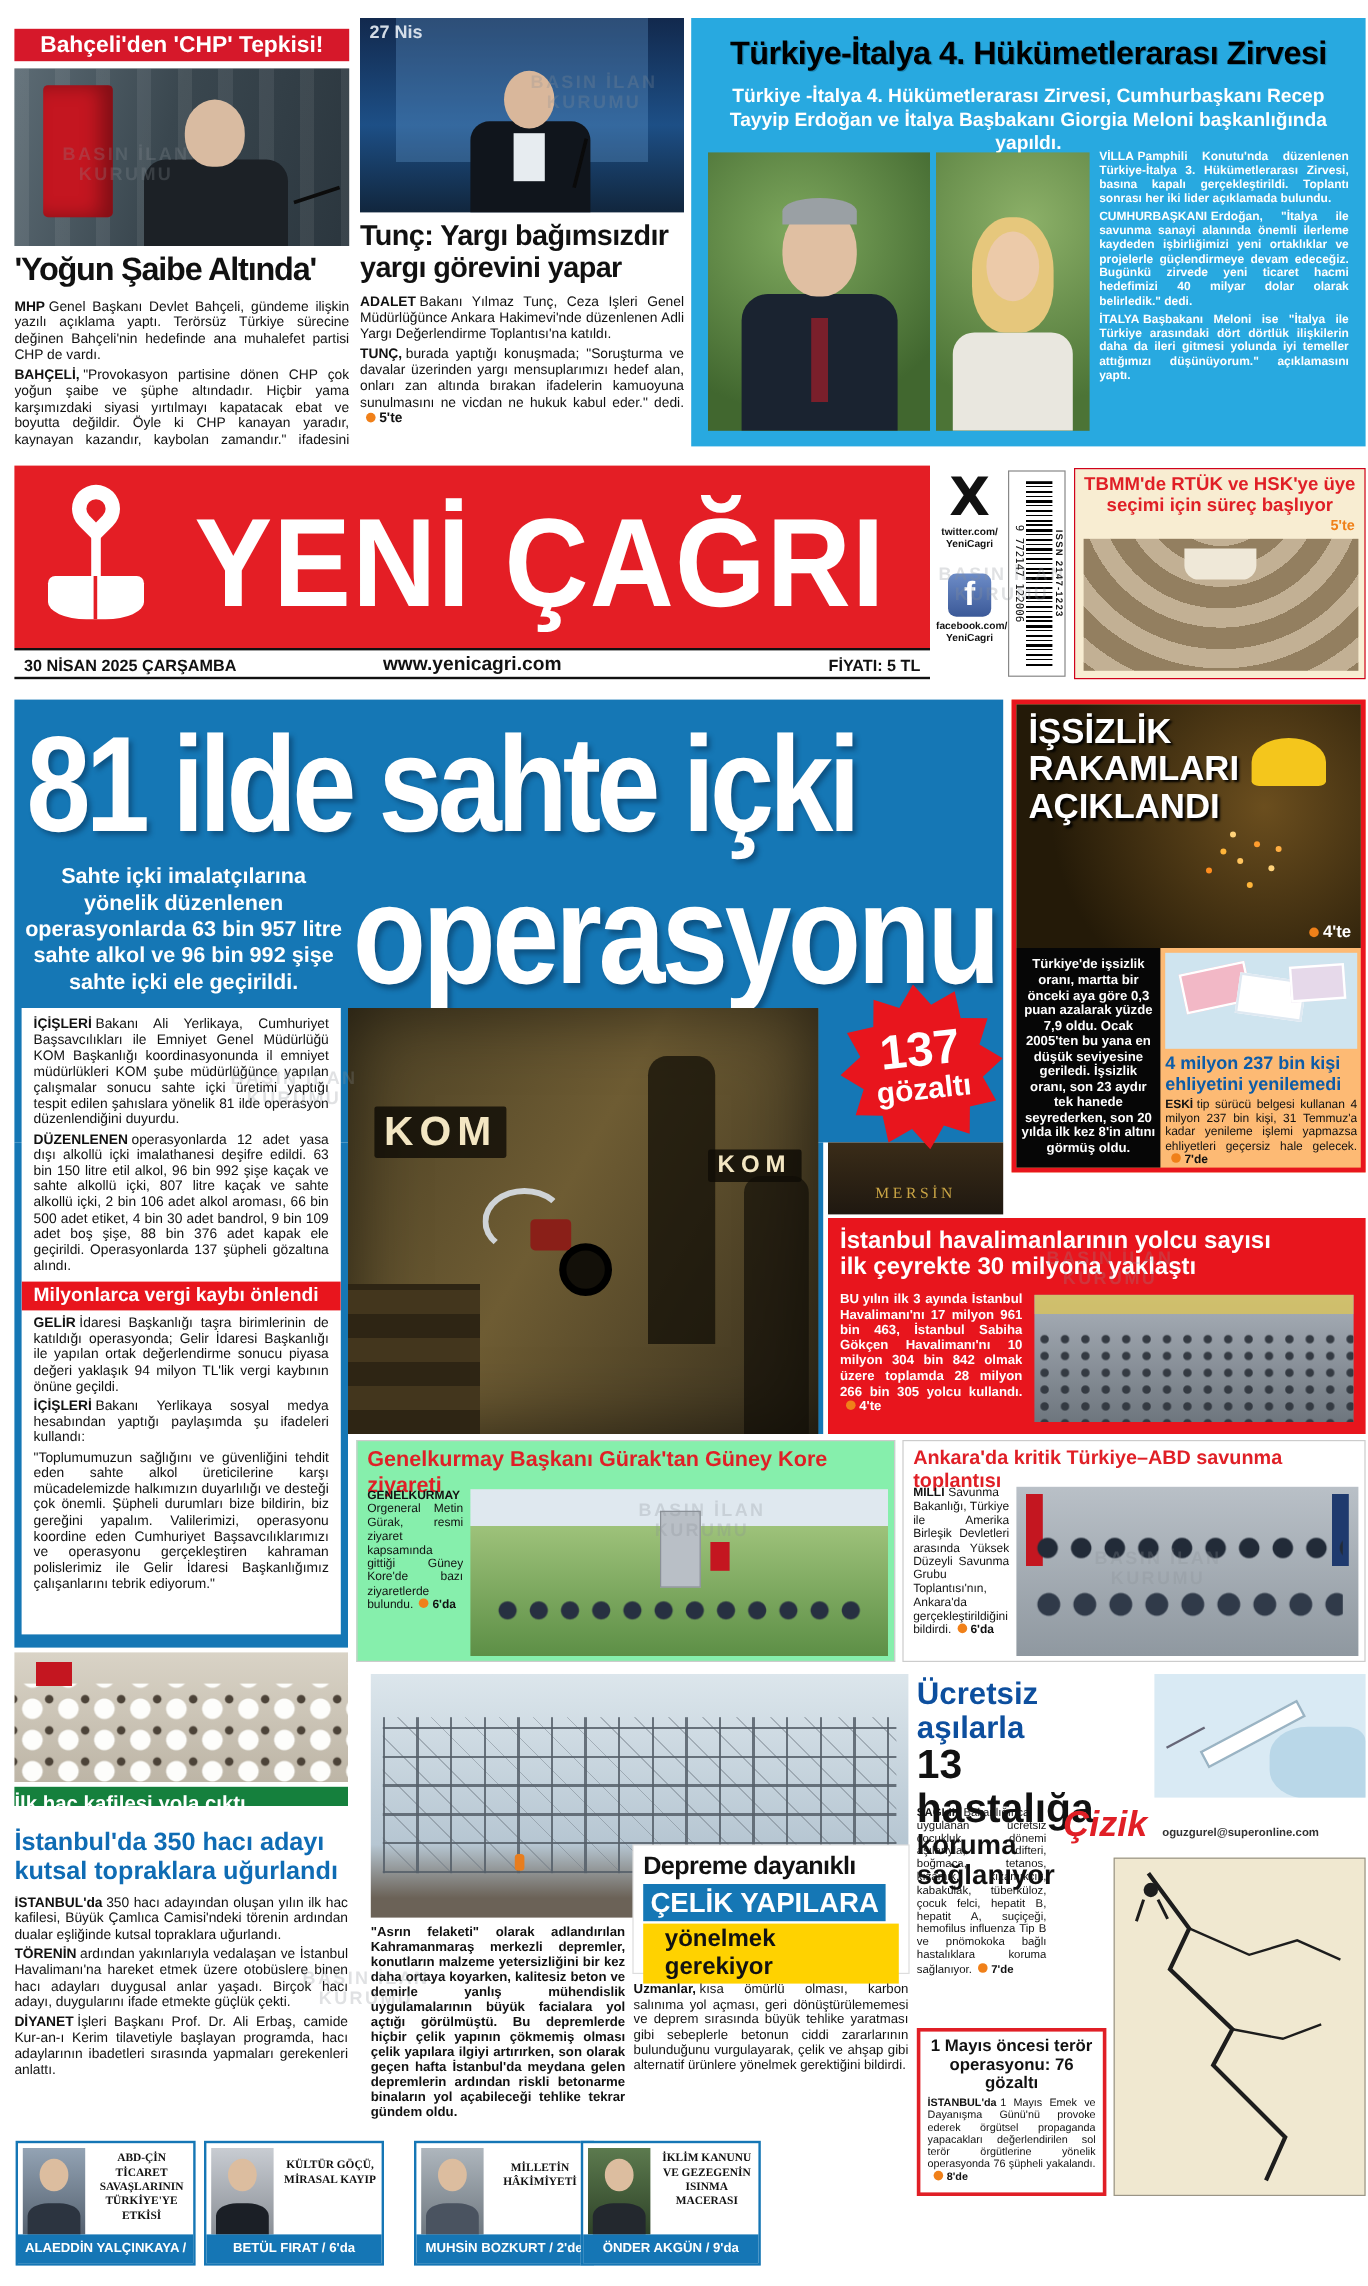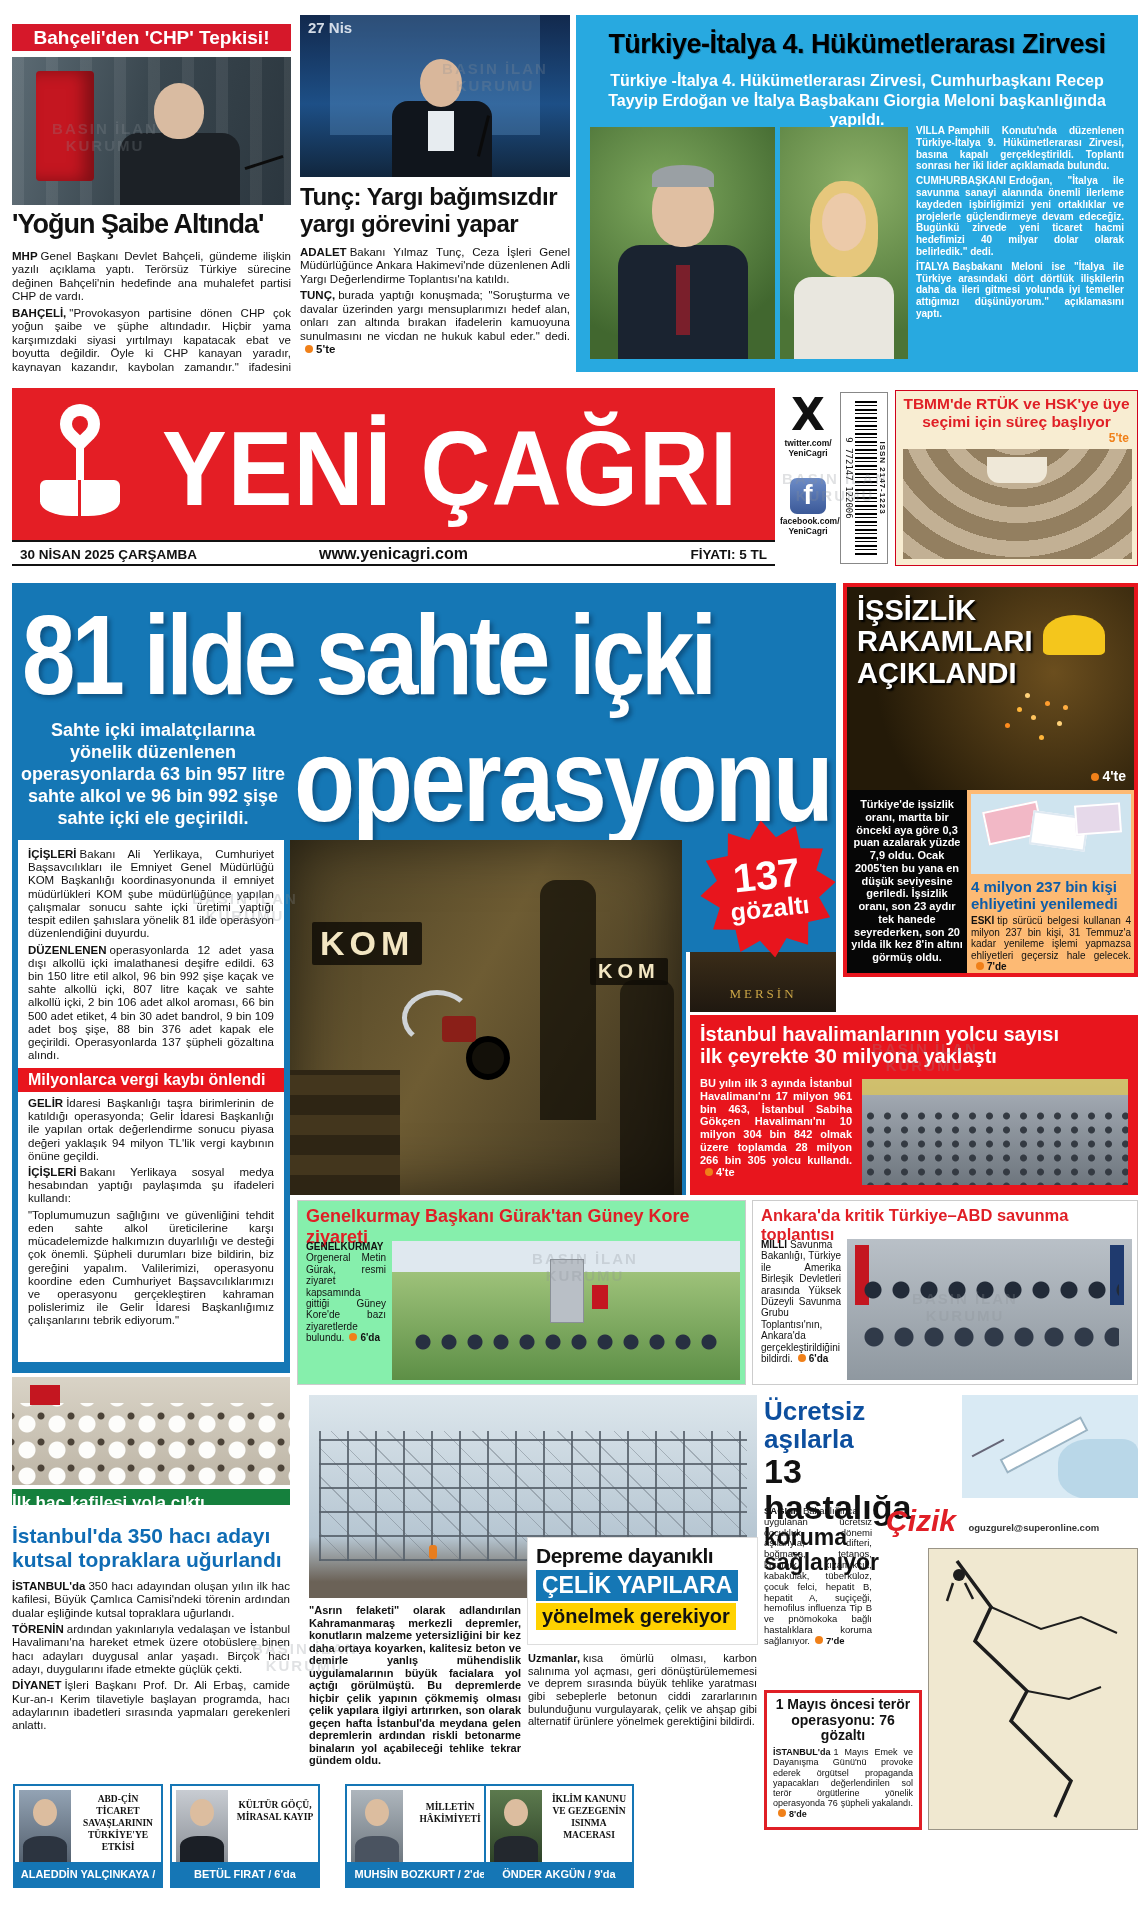--- a/index.html
+++ b/index.html
@@ -67,21 +67,21 @@
       <div class="abs" style="left:86px;top:138px;width:14px;height:70px;background:#7a1f2b"></div>
       <div class="abs" style="left:62px;top:44px;width:62px;height:76px;background:#e0bfa2;border-radius:50% 50% 46% 46%"></div>
       <div class="abs" style="left:62px;top:38px;width:62px;height:22px;background:#9aa0a4;border-radius:50% 50% 0 0"></div>
     </div>
     <div class="abs photo" style="left:204px;top:112px;width:128px;height:232px;background:radial-gradient(circle at 60% 25%,#8cb068,#4c7436 80%)">
       <div class="abs" style="left:14px;top:150px;width:100px;height:82px;background:#e9e7df;border-radius:18px 18px 0 0"></div>
       <div class="abs" style="left:30px;top:54px;width:68px;height:96px;background:#e6c77c;border-radius:46% 46% 40% 40%"></div>
       <div class="abs" style="left:42px;top:66px;width:44px;height:58px;background:#eccaa9;border-radius:50%"></div>
     </div>
     <div class="abs just" style="left:340px;top:110px;width:208px;height:238px;color:#fff;font-weight:700;font-size:10px;line-height:1.18;overflow:hidden">
-      <p><b class="ld">VİLLA</b><span>Pamphili Konutu'nda düzenlenen Türkiye-İtalya 9. Hükümetlerarası Zirvesi, basına kapalı gerçekleştirildi. Toplantı sonrası her iki lider açıklamada bulundu.</span></p>
+      <p><b class="ld">VİLLA</b><span>Pamphili Konutu'nda düzenlenen Türkiye-İtalya 3. Hükümetlerarası Zirvesi, basına kapalı gerçekleştirildi. Toplantı sonrası her iki lider açıklamada bulundu.</span></p>
       <p><b class="ld">CUMHURBAŞKANI</b><span>Erdoğan, "İtalya ile savunma sanayi alanında önemli ilerleme kaydeden işbirliğimizi yeni ortaklıklar ve projelerle güçlendirmeye devam edeceğiz. Bugünkü zirvede yeni ticaret hacmi hedefimizi 40 milyar dolar olarak belirledik." dedi.</span></p>
       <p><b class="ld">İTALYA</b><span>Başbakanı Meloni ise "İtalya ile Türkiye arasındaki dört dörtlük ilişkilerin daha da ileri gitmesi yolunda iyi temeller attığımızı düşünüyorum." açıklamasını yaptı.</span></p>
     </div>
   </div>
 
   <div class="abs" style="left:12px;top:388px;width:763px;height:152px;background:#e41e25">
     <div class="abs" style="left:22px;top:14px;width:92px;height:124px">
       <div class="abs" style="left:26px;top:2px;width:40px;height:40px;background:#fff;border-radius:50% 50% 50% 0;transform:rotate(-45deg)"></div>
       <div class="abs" style="left:38px;top:14px;width:16px;height:16px;background:#e41e25;border-radius:50% 50% 50% 0;transform:rotate(-45deg)"></div>
       <div class="abs" style="left:42px;top:44px;width:8px;height:34px;background:#fff"></div>
@@ -239,21 +239,21 @@
   </div>
 
   <div class="abs photo" style="left:309px;top:1395px;width:448px;height:203px;background:linear-gradient(#dce6ec,#b6c6d2 70%,#6b6257 92%)">
     <div class="abs" style="left:10px;top:36px;width:428px;height:130px;background-image:repeating-linear-gradient(0deg,rgba(85,95,105,.85) 0 2px,transparent 2px 24px),repeating-linear-gradient(90deg,rgba(85,95,105,.85) 0 2px,transparent 2px 28px),repeating-linear-gradient(45deg,rgba(110,120,130,.45) 0 1px,transparent 1px 20px)"></div>
     <div class="abs" style="left:120px;top:150px;width:8px;height:14px;background:#e87d1e;border-radius:3px"></div>
     <div class="abs" style="left:300px;top:156px;width:8px;height:14px;background:#e8b51e;border-radius:3px"></div>
   </div>
   <div class="abs" style="left:528px;top:1538px;width:229px;height:106px;background:#fff;padding:6px 8px;box-shadow:0 0 0 1px #ddd">
     <div style="font-weight:800;font-size:21px;letter-spacing:-0.5px">Depreme dayanıklı</div>
     <div style="margin-top:2px;background:#1577b5;color:#fff;font-weight:800;font-size:23px;padding:2px 6px;display:inline-block">ÇELİK YAPILARA</div>
-    <div style="margin-top:2px;background:#ffd200;color:#111;font-weight:800;font-size:20px;padding:2px 6px;display:inline-block">yönelmek gerekiyor</div>
+    <div style="margin-top:2px;background:#ffd200;color:#111;font-weight:800;font-size:20px;padding:2px 18px;display:inline-block">yönelmek gerekiyor</div>
   </div>
   <div class="abs just" style="left:309px;top:1604px;width:212px;height:188px;font-size:11px;font-weight:600;line-height:1.14;overflow:hidden"><span>"Asrın felaketi" olarak adlandırılan Kahramanmaraş merkezli depremler, konutların malzeme yetersizliğini bir kez daha ortaya koyarken, kalitesiz beton ve demirle yanlış mühendislik uygulamalarının büyük facialara yol açtığı görülmüştü. Bu depremlerde hiçbir çelik yapının çökmemiş olması çelik yapılara ilgiyi artırırken, son olarak geçen hafta İstanbul'da meydana gelen depremlerin ardından riskli betonarme binaların yol açabileceği tehlike tekrar gündem oldu.</span></div>
   <div class="abs just" style="left:528px;top:1652px;width:229px;height:140px;font-size:11px;line-height:1.15;overflow:hidden">
     <p><b class="ld">Uzmanlar,</b><span>kısa ömürlü olması, karbon salınıma yol açması, geri dönüştürülememesi ve deprem sırasında büyük tehlike yaratması gibi sebeplerle betonun ciddi zararlarının bulunduğunu vurgulayarak, çelik ve ahşap gibi alternatif ürünlere yönelmek gerektiğini bildirdi.</span></p>
   </div>
 
   <div class="abs" style="left:764px;top:1398px;width:194px;line-height:1.06">
     <div style="color:#0d4f9e;font-weight:800;font-size:26px">Ücretsiz aşılarla</div>
     <div style="color:#111;font-weight:800;font-size:34px">13 hastalığa</div>
     <div style="color:#111;font-weight:800;font-size:23px">koruma sağlanıyor</div>

